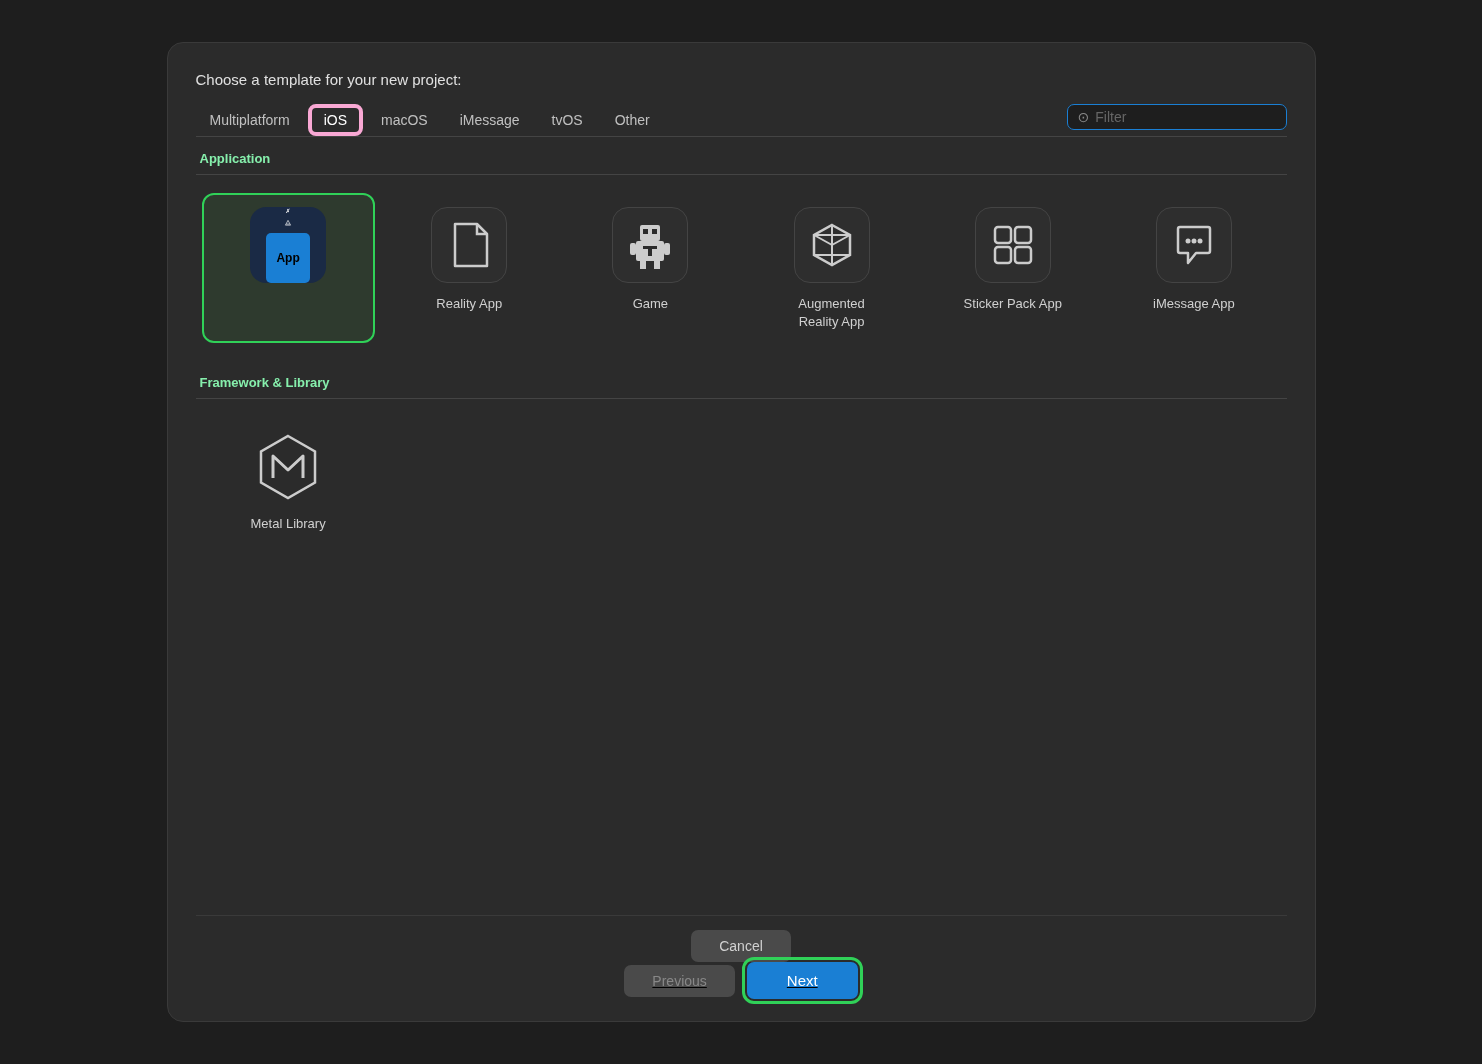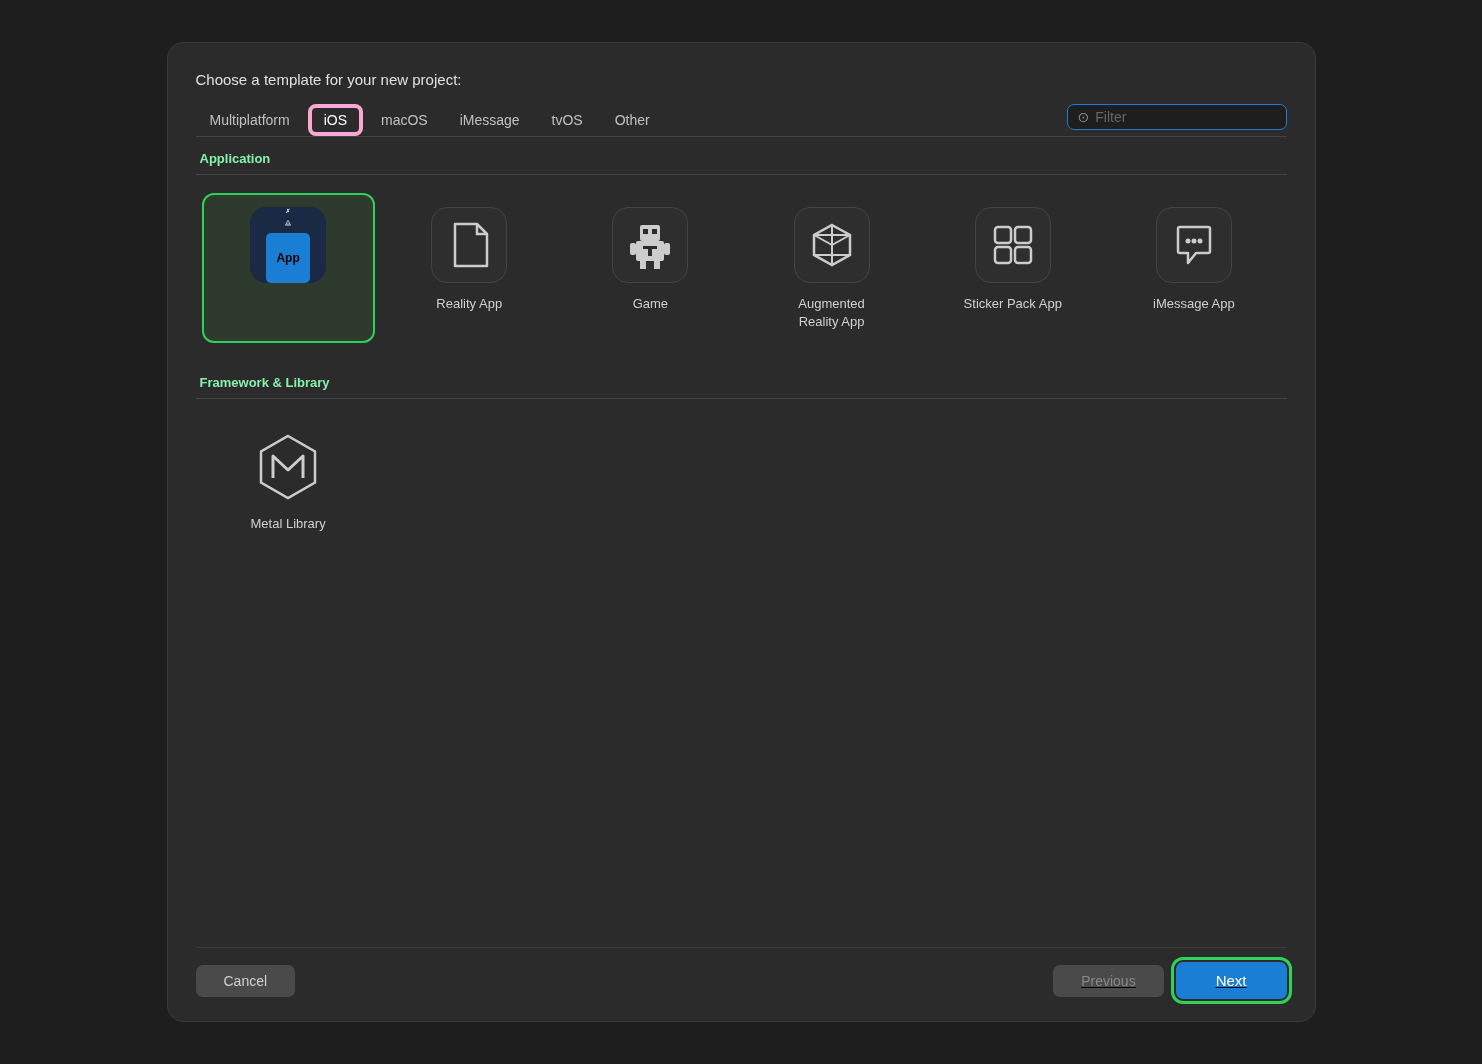--- a/index.html
+++ b/index.html
@@ -171,20 +171,21 @@
       width: 70px;
       height: 70px;
     }
     .footer {
       display: flex;
       align-items: center;
       justify-content: space-between;
       margin-top: 16px;
       padding-top: 14px;
       border-top: 1px solid #3a3a3a;
+      flex-direction: column;
     }
     .btn {
       padding: 8px 28px;
       border-radius: 7px;
       font-size: 14px;
       font-weight: 500;
       cursor: pointer;
       border: none;
       outline: none;
     }

